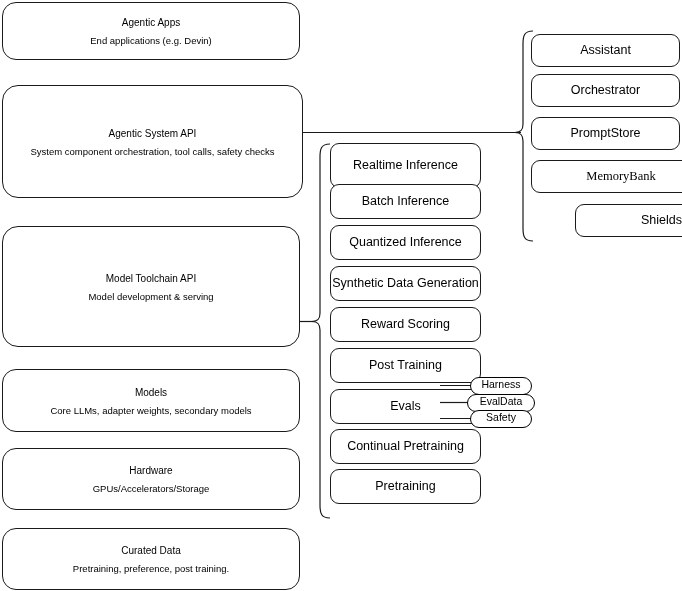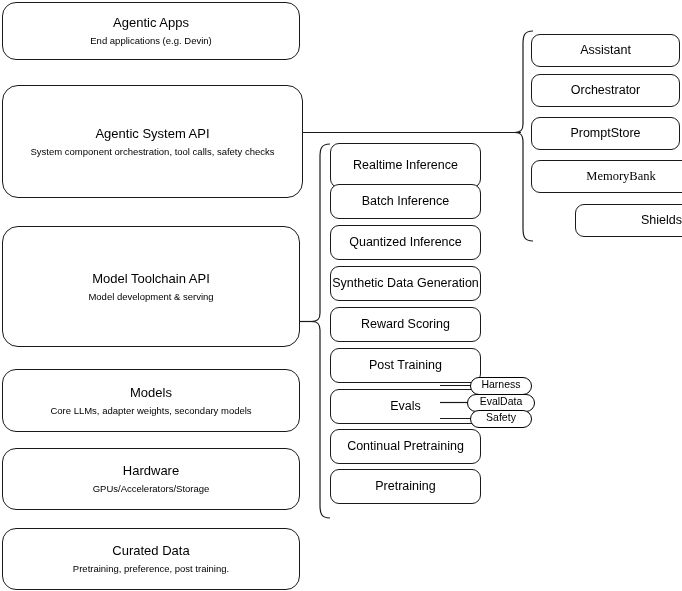--- a/index.html
+++ b/index.html
@@ -25,21 +25,21 @@
     border: 1.2px solid #1a1a1a;
     border-radius: 12px;
     display: flex;
     flex-direction: column;
     align-items: center;
     justify-content: center;
     text-align: center;
     padding: 2px 6px;
   }
   .box .title {
-    font-size: 13px;
+    font-size: 10px;
     line-height: 16px;
     color: #000000;
     white-space: nowrap;
   }
   .box .subtitle {
     font-size: 9.5px;
     line-height: 13px;
     color: #000000;
     margin-top: 3px;
     white-space: nowrap;

